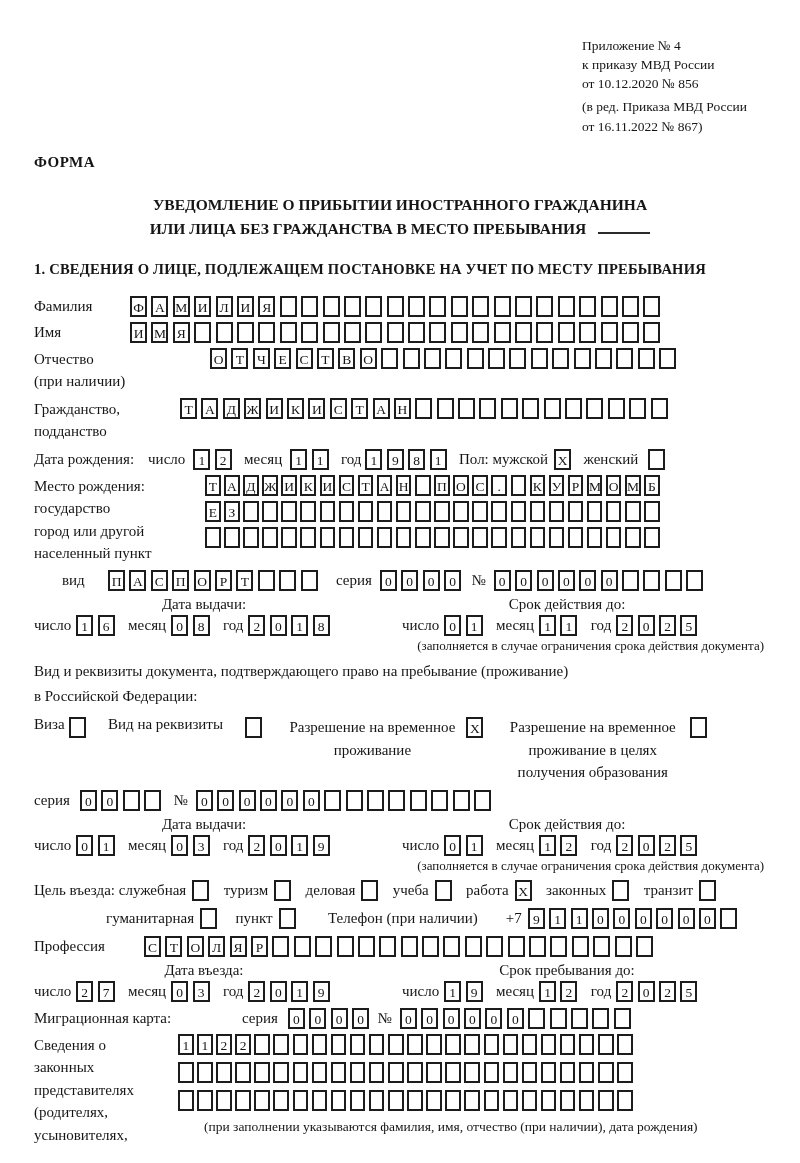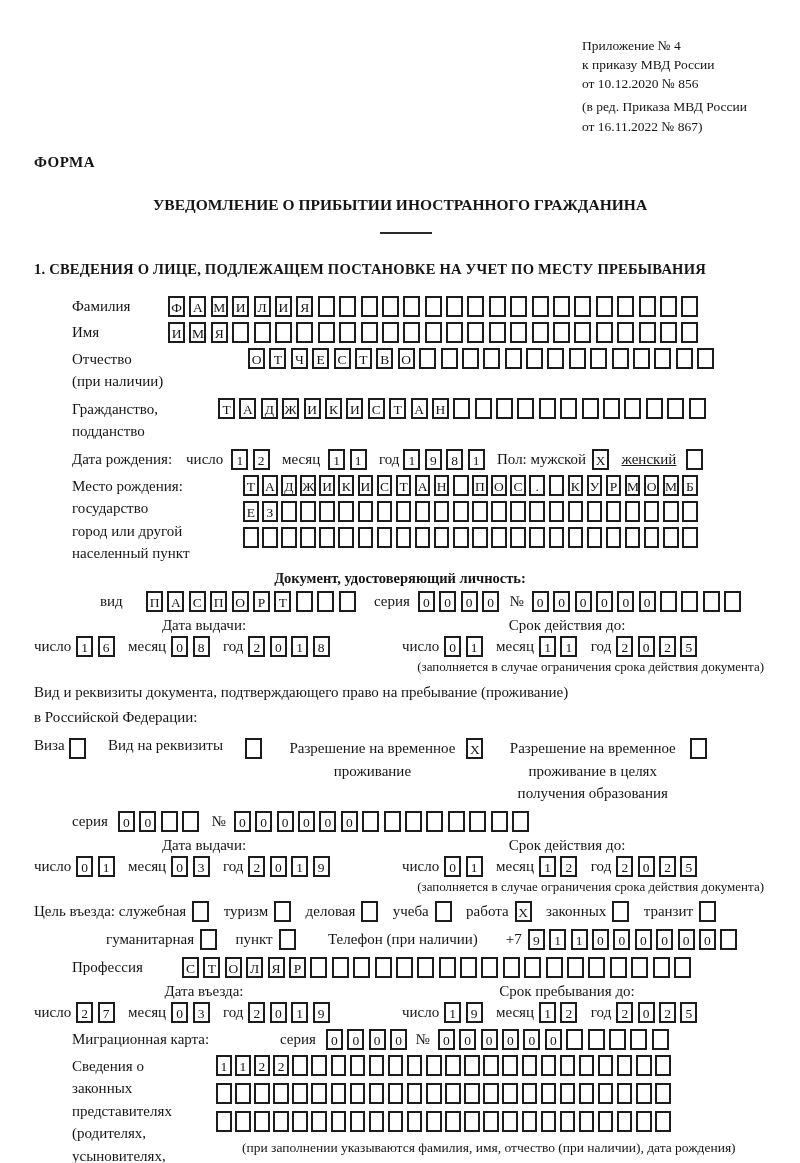--- a/index.html
+++ b/index.html
@@ -12,21 +12,21 @@
   
   .annex { margin-left:548px; font-size:13.5px; line-height:1.42; }
   .annex .ln { white-space:nowrap; }
   .annex .note { margin-top:4px; }
   .forma { text-align:left; font-weight:bold; font-size:15px; margin-top:18px; letter-spacing:.5px; }
   .title { text-align:center; font-weight:bold; font-size:15.5px; line-height:1.55; margin-top:22px; }
   .title .blank { display:inline-block; width:52px; border-bottom:2px solid #2a2a2a; height:14px; margin-left:12px; }
   .section { font-weight:bold; font-size:14.6px; margin-top:20px; margin-bottom:18px; letter-spacing:.2px; white-space:nowrap; }
 
   
-  .row { display:flex; align-items:center; margin-bottom:5px; font-size:15px;margin-left:38px; }
+  .row { display:flex; align-items:center; margin-bottom:5px; font-size:15px; }
   .row.top { align-items:flex-start; }
   .lbl { flex:0 0 auto; line-height:1.25; }
   .cells { display:inline-flex; flex-wrap:nowrap; }
   .cell {
     display:inline-block; width:17px; height:21px; border:2px solid #1c1c1c;
     margin-right:4.4px; text-align:center; font-size:13.5px; line-height:19px;
     font-family:"Liberation Serif", serif; background:#fff; flex:0 0 auto;
   }
   .tight .cell { width:15.5px; margin-right:3.6px; }
 
@@ -73,21 +73,21 @@
     <div class="note">
       <div class="ln">(в ред. Приказа МВД России</div>
       <div class="ln">от 16.11.2022 № 867)</div>
     </div>
   </div>
 
   <div class="forma">ФОРМА</div>
 
   <div class="title">
     <div>УВЕДОМЛЕНИЕ О ПРИБЫТИИ ИНОСТРАННОГО ГРАЖДАНИНА</div>
-    <div><span class="blank"></span></div>
+    <div><span>ИЛИ ЛИЦА БЕЗ ГРАЖДАНСТВА В МЕСТО ПРЕБЫВАНИЯ</span><span class="blank"></span></div>
   </div>
 
   <div class="section">1. СВЕДЕНИЯ О ЛИЦЕ, ПОДЛЕЖАЩЕМ ПОСТАНОВКЕ НА УЧЕТ ПО МЕСТУ ПРЕБЫВАНИЯ</div>
 
   <div class="row">
     <span class="lbl w-surname">Фамилия</span>
     <span class="cells">
         <span class="cell">Ф</span>
         <span class="cell">А</span>
         <span class="cell">М</span>
@@ -226,21 +226,21 @@
     <span class="cells">
         <span class="cell">1</span>
         <span class="cell">9</span>
         <span class="cell">8</span>
         <span class="cell">1</span>
       </span>
     <span class="t" style="margin:0 6px 0 8px;">Пол: мужской</span>
     <span class="cells">
         <span class="cell">X</span>
       </span>
-    <span class="t" style="margin:0 10px 0 8px;text-decoration:underline;">женский</span>
+    <span class="t" style="margin:0 10px 0 8px;">женский</span>
     <span class="cells">
         <span class="cell"></span>
       </span>
   </div>
 
   <div class="row top" style="margin-top:4px;">
     <span class="lbl w-birthpl stack">
       <div>Место рождения:</div>
       <div>государство</div>
       <div>город или другой</div>
@@ -321,21 +321,20 @@
           <span class="cell"></span>
           <span class="cell"></span>
           <span class="cell"></span>
           <span class="cell"></span>
           <span class="cell"></span>
           <span class="cell"></span>
         </div>
     </span>
   </div>
 
-  <div style="text-align:center; font-weight:bold; font-size:14.5px; margin:2px 0 4px 0;">Документ, удостоверяющий личность:</div>
 
   <div class="row">
     <span class="lbl" style="width:74px; padding-left:28px;">вид</span>
     <span class="cells">
         <span class="cell">П</span>
         <span class="cell">А</span>
         <span class="cell">С</span>
         <span class="cell">П</span>
         <span class="cell">О</span>
         <span class="cell">Р</span>

